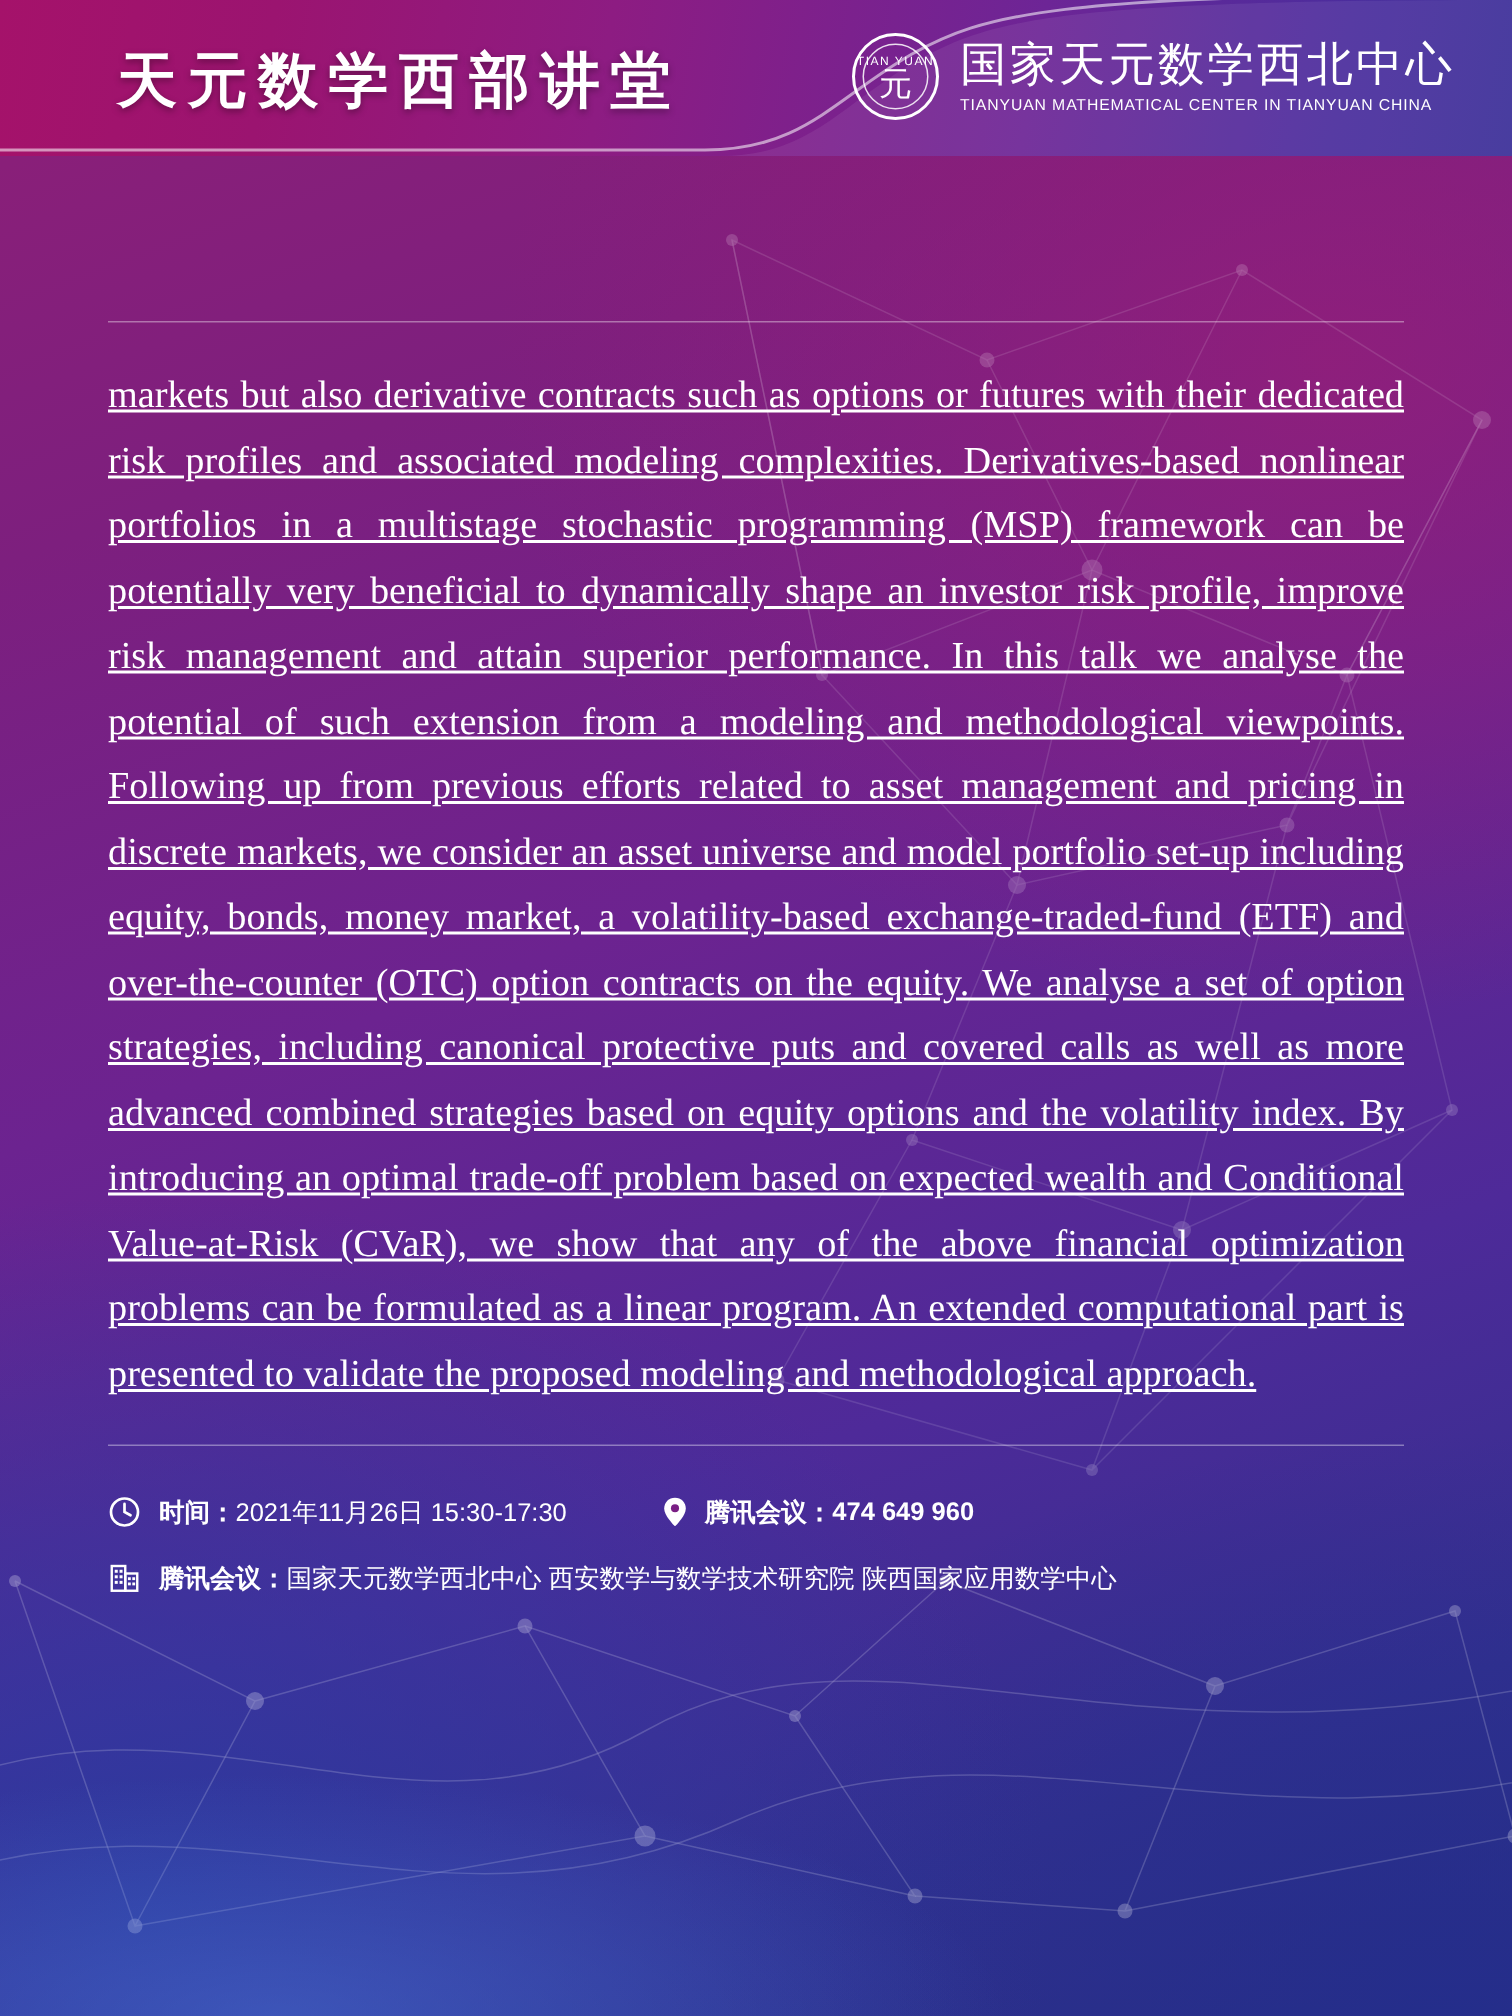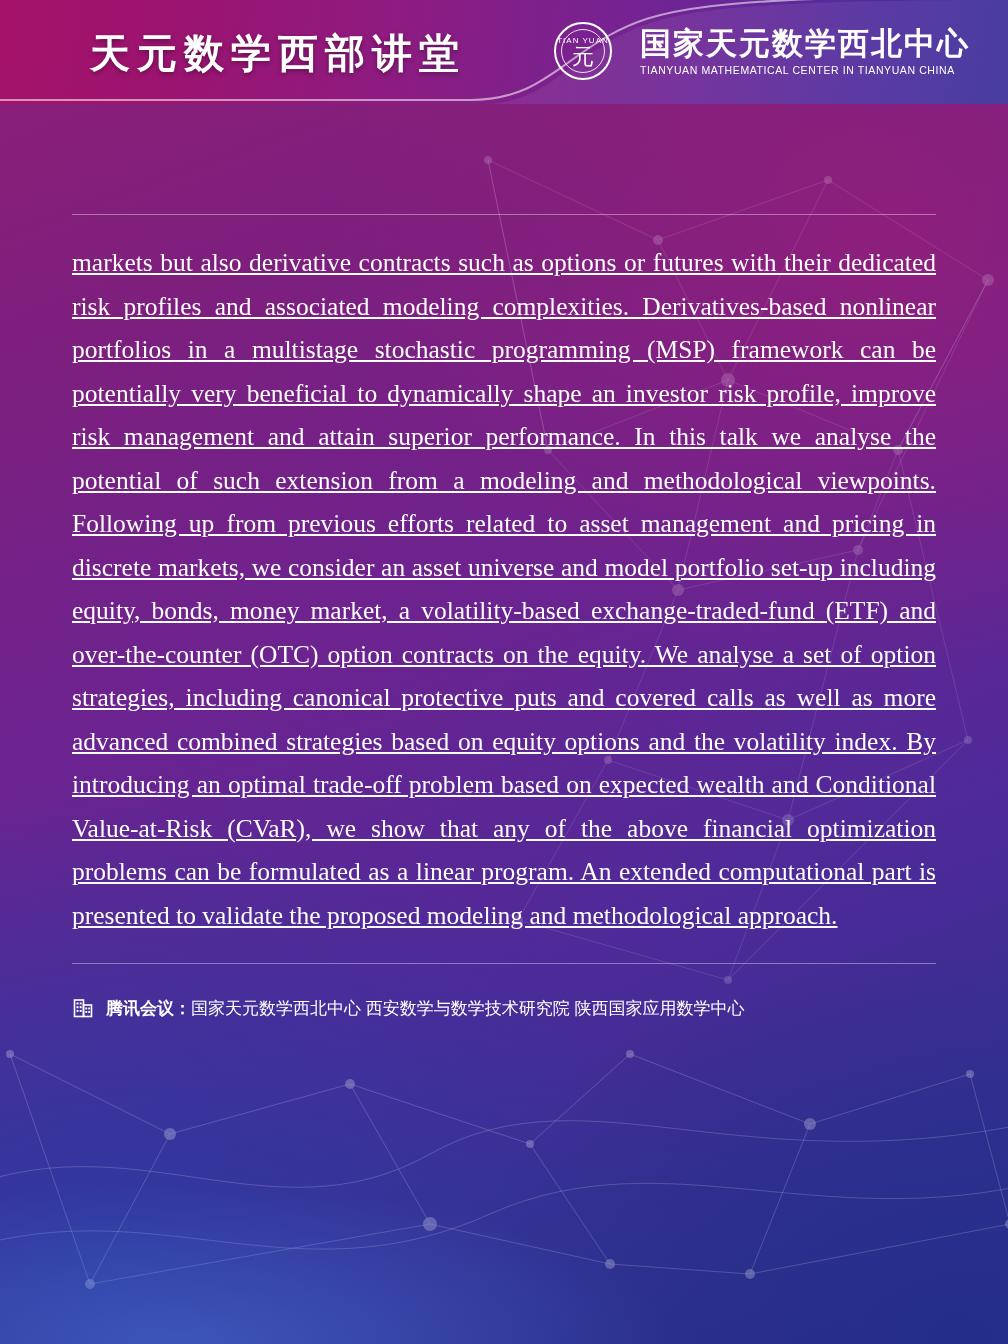--- a/index.html
+++ b/index.html
@@ -75,29 +75,28 @@
   #header-title {
     position: absolute;
     left: 78px;
     top: 26px;
     font-family: "DejaVu Serif", "Liberation Serif", serif;
     font-weight: bold;
     font-size: 40px;
     letter-spacing: 7px;
     color: #ffffff;
     text-shadow: 0 2px 5px rgba(0,0,0,0.35);
-    margin-left: 12px;
   }
   #logo-area {
     position: absolute;
     right: 38px;
     top: 22px;
     display: flex;
     align-items: center;
-    gap: 28px;
+    gap: 14px;
   }
   #logo-mark {
     position: relative;
     width: 58px;
     height: 58px;
   }
   #logo-mark .ring {
     position: absolute;
     inset: 0;
     border: 2px solid #ffffff;
@@ -127,21 +126,21 @@
     font-size: 22px;
     color: #fff;
     line-height: 22px;
   }
   #logo-text {
     color: #fff;
     line-height: 1.15;
   }
   #logo-text .cn {
     font-family: "DejaVu Serif", "Liberation Serif", serif;
-    font-weight: bold;
+    font-weight: normal;
     font-size: 31px;
     letter-spacing: 2px;
   }
   #logo-text .en {
     font-size: 10.5px;
     letter-spacing: 0.6px;
     margin-top: 3px;
   }
 
   
@@ -296,20 +295,41 @@
 
     <div class="rule" id="rule-top"></div>
 
     <div id="abstract">markets but also derivative contracts such as options or futures with their dedicated risk profiles and associated modeling complexities. Derivatives-based nonlinear portfolios in a multistage stochastic programming (MSP) framework can be potentially very beneficial to dynamically shape an investor risk profile, improve risk management and attain superior performance. In this talk we analyse the potential of such extension from a modeling and methodological viewpoints. Following up from previous efforts related to asset management and pricing in discrete markets, we consider an asset universe and model portfolio set-up including equity, bonds, money market, a volatility-based exchange-traded-fund (ETF) and over-the-counter (OTC) option contracts on the equity. We analyse a set of option strategies, including canonical protective puts and covered calls as well as more advanced combined strategies based on equity options and the volatility index. By introducing an optimal trade-off problem based on expected wealth and Conditional Value-at-Risk (CVaR), we show that any of the above financial optimization problems can be formulated as a linear program. An extended computational part is presented to validate the proposed modeling and methodological approach.</div>
 
     <div class="rule" id="rule-bottom"></div>
 
     <div id="info">
 
 
+      <div class="info-row">
+        <div class="info-icon">
+          <svg width="22" height="22" viewBox="0 0 22 22">
+            <circle cx="11" cy="11" r="9" fill="none" stroke="#ffffff" stroke-width="1.8"></circle>
+            <path d="M11 5.6 L11 11 L15 13.2" fill="none" stroke="#ffffff" stroke-width="1.8" stroke-linecap="round"></path>
+          </svg>
+        </div>
+        <span class="info-label">时间：</span>
+        <span class="info-value">2021年11月26日 15:30-17:30</span>
+
+        <div class="meeting">
+          <div class="info-icon">
+            <svg width="20" height="22" viewBox="0 0 20 22">
+              <path d="M10 1.5 C5.9 1.5 2.8 4.6 2.8 8.6 C2.8 13.6 10 20.5 10 20.5 C10 20.5 17.2 13.6 17.2 8.6 C17.2 4.6 14.1 1.5 10 1.5 Z" fill="#ffffff"></path>
+              <circle cx="10" cy="8.5" r="2.7" fill="#7a1f84"></circle>
+            </svg>
+          </div>
+          <span class="info-label">腾讯会议：</span>
+          <span class="info-strong">474 649 960</span>
+        </div>
+      </div>
 
       <div class="info-row">
         <div class="info-icon">
           <svg width="22" height="22" viewBox="0 0 22 22">
             <rect x="2.5" y="3" width="9" height="16.5" fill="none" stroke="#ffffff" stroke-width="1.6"></rect>
             <rect x="11.5" y="8" width="8" height="11.5" fill="none" stroke="#ffffff" stroke-width="1.6"></rect>
             <rect x="4.5" y="5.5" width="2" height="2" fill="#ffffff"></rect>
             <rect x="7.7" y="5.5" width="2" height="2" fill="#ffffff"></rect>
             <rect x="4.5" y="9.2" width="2" height="2" fill="#ffffff"></rect>
             <rect x="7.7" y="9.2" width="2" height="2" fill="#ffffff"></rect>

